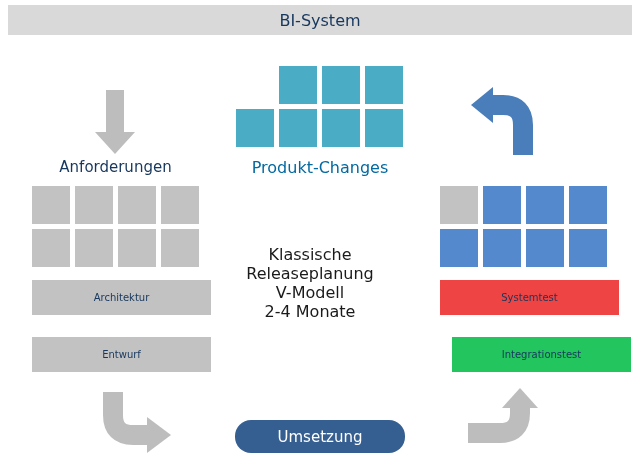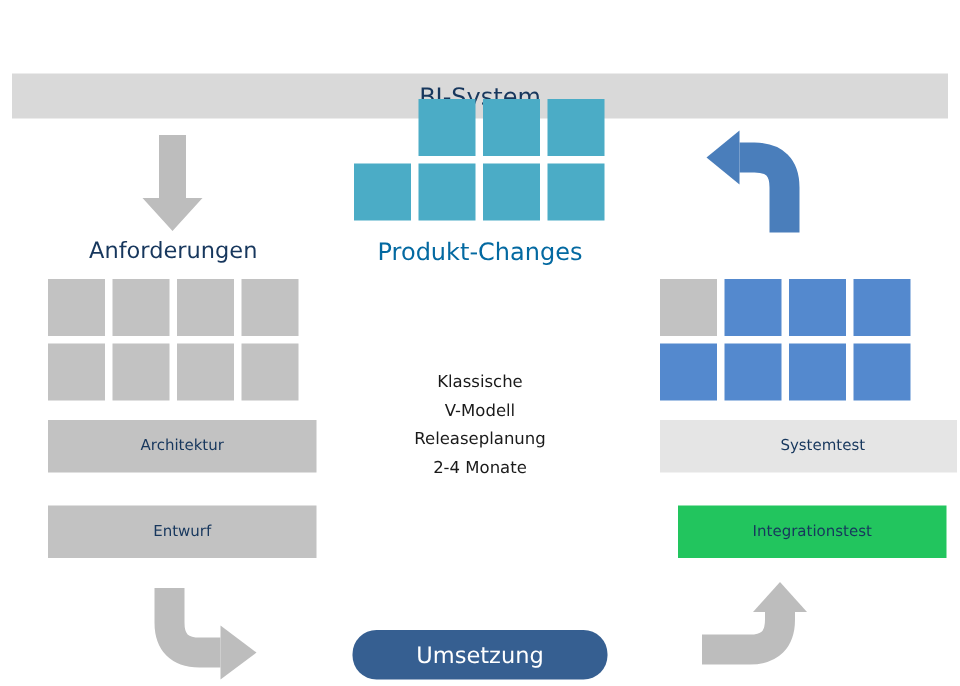--- a/index.html
+++ b/index.html
@@ -26,42 +26,42 @@
     position:absolute;width:179px;height:35px;
     display:flex;align-items:center;justify-content:center;
     font-size:10px;color:#17375d;white-space:nowrap;
   }
   .impl-box{
     position:absolute;left:235px;top:420px;width:170px;height:33px;
     display:flex;align-items:center;justify-content:center;
     font-size:15px;color:#ffffff;white-space:nowrap;
   }
   .note{
-    position:absolute;left:230px;top:245px;width:180px;
-    text-align:center;font-size:11px;line-height:19px;color:#1a1a1a;
+    position:absolute;left:220px;top:245px;width:180px;
+    text-align:center;font-size:16px;line-height:19px;color:#1a1a1a;
   }
   .arrow{position:absolute;}
   
   #label-left{left:32px;top:156px;width:167px;}
   #label-center{left:236px;top:156px;width:168px;}
   #label-right{left:440px;top:156px;width:167px;}
   #grid-left{left:32px;top:186px;}
   #grid-center{left:236px;top:66px;}
   #grid-right{left:440px;top:186px;}
   #box-architektur{left:32px;top:280px;}
   #box-entwurf{left:32px;top:337px;}
   #box-systemtest{left:440px;top:280px;}
   #box-integrationstest{left:440px;top:337px;}
 </style>
 </head>
 <body>
 
 <div class="page">
 
-  <div class="header" id="header" style="background: rgb(217, 217, 217); margin-top: 44px;">
+  <div class="header" id="header" style="background: rgb(217, 217, 217);">
     <span>BI-System</span>
   </div>
 
   <svg class="arrow" style="left:87px;top:88px;" width="56" height="70" viewBox="0 0 56 70">
     <polygon points="19,2 37,2 37,44 48,44 28,66 8,44 19,44" fill="#bdbdbd"></polygon>
   </svg>
 
   <div class="col-label" id="label-left">Anforderungen</div>
 
   <div class="grid" id="grid-left">
@@ -92,22 +92,22 @@
       <div class="cell" style="background: rgb(75, 172, 198);"></div>
       <div class="cell" style="background: rgb(75, 172, 198);"></div>
       <div class="cell" style="background: rgb(75, 172, 198);"></div>
       <div class="cell" style="background: rgb(75, 172, 198);"></div>
     </div>
 
   <div class="col-label dark" id="label-center">Produkt-Changes</div>
 
   <div class="note">
     <div>Klassische</div>
+    <div>Releaseplanung</div>
     <div>V-Modell</div>
-    <div>Releaseplanung</div>
     <div>2-4 Monate</div>
   </div>
 
   <div class="impl-box" style="background: rgb(54, 95, 145); border-radius: 16px;">Umsetzung</div>
 
   <svg class="arrow" style="left:468px;top:83px;" width="80" height="75" viewBox="0 0 80 75">
     <path d="M55 72 L55 42 Q55 22 35 22 L25 22" fill="none" stroke-width="20" stroke="#4a7ebb"></path>
     <polygon points="25,4 25,40 3,22" fill="#4a7ebb"></polygon>
   </svg>
 
@@ -116,21 +116,21 @@
       <div class="cell" style="background: rgb(194, 194, 194);"></div>
       <div class="cell" style="background: rgb(84, 137, 206);"></div>
       <div class="cell" style="background: rgb(84, 137, 206);"></div>
       <div class="cell" style="background: rgb(84, 137, 206);"></div>
       <div class="cell" style="background: rgb(84, 137, 206);"></div>
       <div class="cell" style="background: rgb(84, 137, 206);"></div>
       <div class="cell" style="background: rgb(84, 137, 206);"></div>
       <div class="cell" style="background: rgb(84, 137, 206);"></div>
     </div>
 
-  <div class="stage-box" id="box-systemtest" style="background: #e5e5e5; padding-left: 19px;">Systemtest</div>
+  <div class="stage-box" id="box-systemtest" style="background: #ef4444;">Systemtest</div>
 
   <div class="stage-box" id="box-integrationstest" style="background: #22c55e; margin-left: 12px;">Integrationstest</div>
 
   <svg class="arrow" style="left:465px;top:385px;" width="80" height="70" viewBox="0 0 80 70">
     <path d="M3 48 L35 48 Q55 48 55 28 L55 23" fill="none" stroke-width="20" stroke="#bdbdbd"></path>
     <polygon points="37,23 73,23 55,3" fill="#bdbdbd"></polygon>
   </svg>
 
 </div>
 

